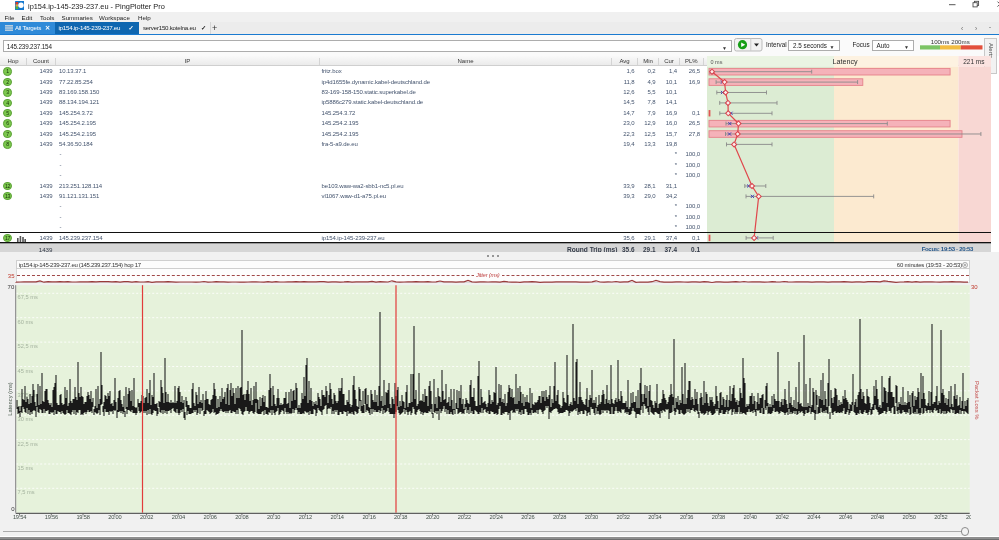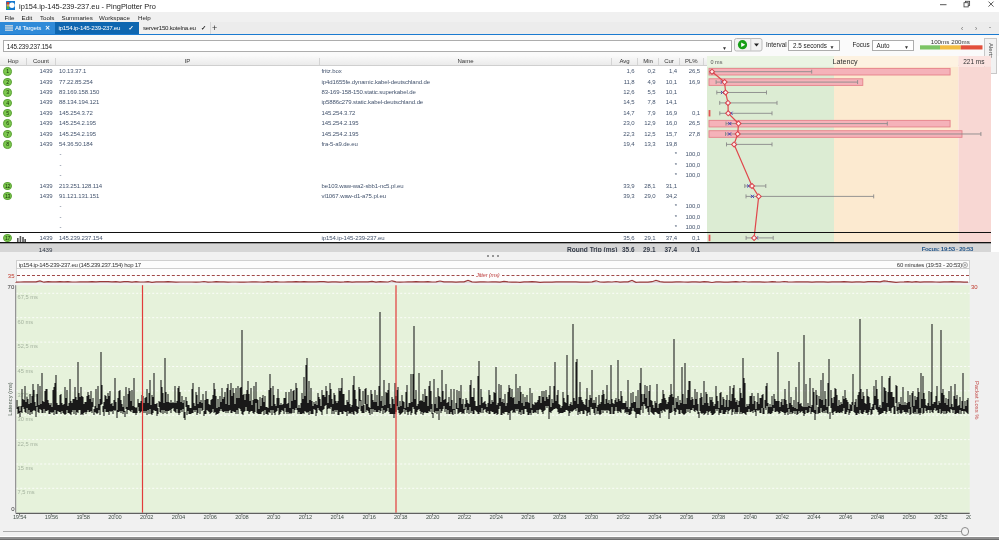--- a/index.html
+++ b/index.html
@@ -1,18 +1,18 @@
 <!DOCTYPE html>
 <html><head><meta charset="utf-8"><style>
 *{margin:0;padding:0;box-sizing:border-box}
 html,body{width:999px;height:540px;overflow:hidden}
 body{position:relative;font-family:"Liberation Sans",sans-serif;background:#fff;-webkit-font-smoothing:antialiased}
 .abs{position:absolute}
 
-#title{left:4px;top:0;width:908px;height:11.5px;background:#fff}
+#title{left:13px;top:0;width:908px;height:11.5px;background:#fff}
 #title .txt{position:absolute;left:15px;top:1.8px;font-size:7.4px;letter-spacing:0px;color:#1a1a1a}
 
 #menu{left:0;top:11.5px;width:999px;height:10px;background:#f0f0f0;font-size:6.2px;color:#222}
 #menu span{position:absolute;top:2.2px}
 
 #tabs{left:0;top:21.5px;width:999px;height:12px;background:#ececec}
 #tabs .t1{position:absolute;left:0;top:0;width:54.5px;height:12px;background:#2f8ad8;color:#fff;font-size:6.2px;letter-spacing:-0.25px}
 #tabs .t2{position:absolute;left:54.5px;top:0;width:84.5px;height:12px;background:#0e66b0;color:#fff;font-size:6.2px;letter-spacing:-0.25px}
 #tabs .t3{position:absolute;left:139px;top:0;width:72px;height:12px;background:#f0f0f0;color:#222;font-size:6.2px;letter-spacing:-0.25px;border-right:1px solid #d5d5d5}
 #blueline{left:0;top:33.5px;width:999px;height:1.8px;background:#1a7ad0}

